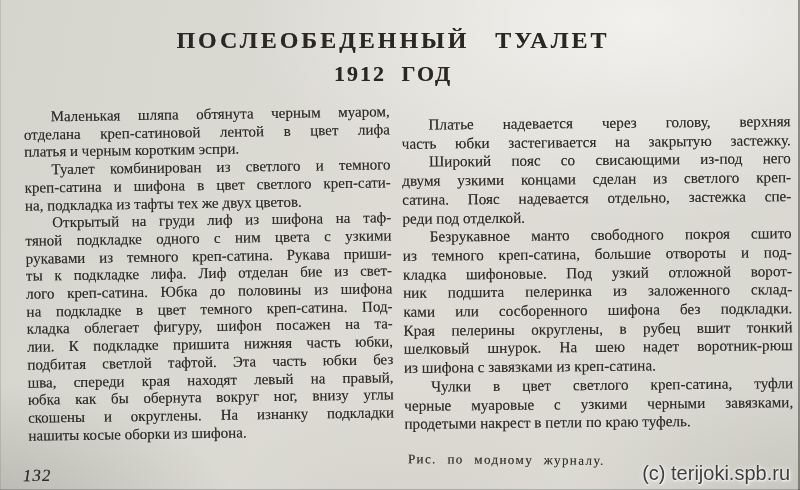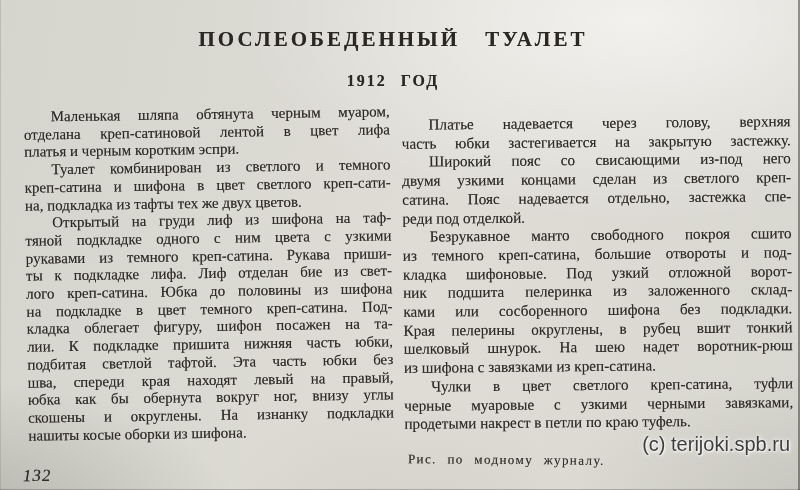--- a/index.html
+++ b/index.html
@@ -16,25 +16,25 @@
       radial-gradient(65% 55% at -5% 108%, rgba(72,70,63,0.26), rgba(72,70,63,0) 55%),
       radial-gradient(55% 45% at 103% 103%, rgba(80,78,70,0.14), rgba(80,78,70,0) 60%),
       radial-gradient(40% 60% at 50% 115%, rgba(90,88,80,0.10), rgba(90,88,80,0) 60%),
       linear-gradient(100deg, #d5d5ce, #dedcd5 55%, #d8d7d0);
     box-shadow: inset -2px 0 0 rgba(55,55,50,0.50), inset 0 -1px 0 rgba(55,55,50,0.28), inset 1px 0 0 rgba(120,120,112,0.25);
     color: #2d2a25;
   }
   .ink { text-shadow: 0 0 0.6px rgba(45,42,37,0.55); }
   .title-block { position: absolute; left: 0; right: 14px; top: 27px; text-align: center; }
   .title-main {
-    font-size: 21px; font-weight: bold; letter-spacing: 3px; word-spacing: 17px;
+    font-size: 24px; font-weight: bold; letter-spacing: 3px; word-spacing: 17px;
     color: #2b2823;
   }
   .title-sub {
-    margin-top: 20px; font-size: 16px; font-weight: bold; letter-spacing: 2px; word-spacing: 8px;
+    margin-top: 7px; font-size: 22px; font-weight: bold; letter-spacing: 2px; word-spacing: 8px;
     color: #2b2823;
   }
   .col {
     position: absolute; color: #2e2b26;
   }
   .col-left  { left: 26px;  top: 106px; width: 366px; font-size: 15px;   line-height: 17.7px; transform: rotate(-0.85deg); }
   .col-right { left: 403px; top: 114px; width: 389px; font-size: 15.2px; line-height: 18.7px; transform: rotate(-0.55deg); }
   .line { text-align: justify; text-align-last: justify; white-space: normal; }
   .line.end { text-align-last: left; }
   .line.indent { text-indent: 27px; }
@@ -42,21 +42,21 @@
     position: absolute; left: 23px; top: 437px;
     font-style: italic; font-size: 17px; letter-spacing: 1px;
     transform: rotate(-1deg); color: #2e2b26; margin-top: 29px;
   }
   .caption {
     position: absolute; left: 408px; top: 452px;
     font-size: 13px; letter-spacing: 1.4px; word-spacing: 6px;
     transform: rotate(0.5deg); color: #33302a;
   }
   .watermark {
-    position: absolute; right: 10px; top: 433px;
+    position: absolute; right: 10px; top: 462px;
     font-family: "Liberation Sans", sans-serif; font-size: 20px;
     color: #3e3e3e;
     text-shadow: 0 0 6px rgba(255,255,255,0.95), 0 0 2px rgba(255,255,255,0.9), 1px 1px 2px rgba(255,255,255,0.85);
     margin-left: 40px;
   }
 </style>
 </head>
 <body>
 
 <div class="photo">

